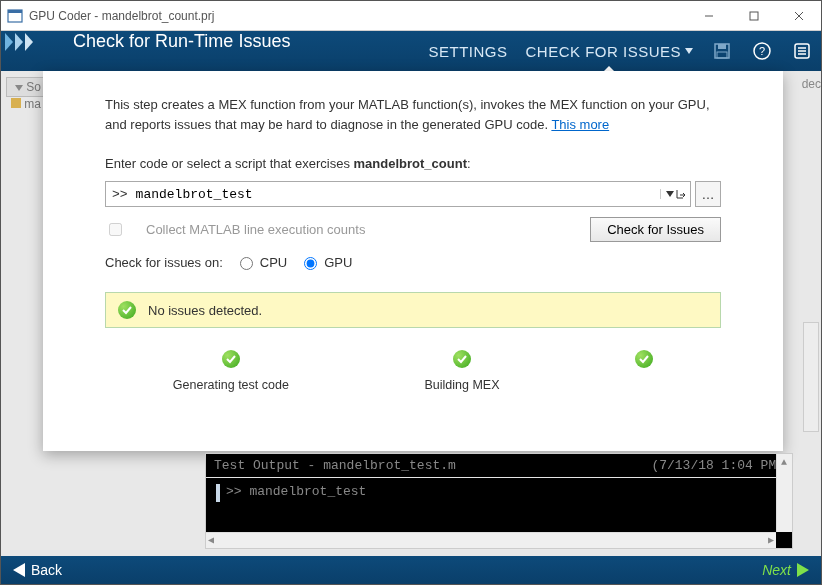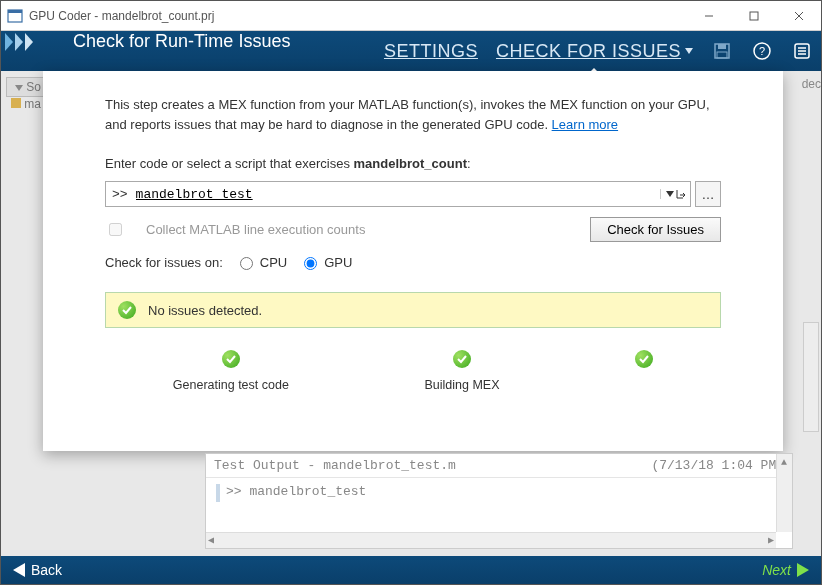--- a/index.html
+++ b/index.html
@@ -11,58 +11,58 @@
   .titlebar .icon { margin: 0 6px 0 6px; width: 16px; height: 16px; display:flex; align-items:center; justify-content:center; }
   .titlebar .title { color: #555; font-size: 12px; flex: 1; }
   .winbtns { display: flex; }
   .winbtn { width: 45px; height: 30px; display: flex; align-items: center; justify-content: center; color: #666; }
 
   
   .header { height: 40px; background: linear-gradient(#0d4a7a,#0a3f6a); display: flex; color: #fff; }
   .chevrons { display: flex; margin: 0 6px 0 2px; }
   .header-title { font-size: 18px; font-weight: 400; margin-left: 16px; flex: 1; }
   .hdr-right { display: flex; align-items: center; gap: 18px; margin-right: 8px; }
-  .hdr-link { color: #d8e8f5; font-size: 18px; letter-spacing: 0.5px; display:flex; align-items:center; gap:4px; position:relative; padding-bottom:4px; margin-bottom:-4px;text-decoration:underline;}
+  .hdr-link { color: #d8e8f5; font-size: 15px; letter-spacing: 0.5px; display:flex; align-items:center; gap:4px; position:relative; padding-bottom:4px; margin-bottom:-4px;}
   .hdr-link.active::after { content:""; position:absolute; bottom:-10px; left:50%; transform:translateX(-50%); width:0; height:0; border-left:8px solid transparent; border-right:8px solid transparent; border-bottom:8px solid #fff; }
   .hdr-icon { width: 22px; height: 22px; display:flex; align-items:center; justify-content:center; }
 
   
   .bgpane { position: absolute; top: 70px; left: 0; right: 0; bottom: 32px; background: #e8e8e8; }
   .bg-tab { position:absolute; top:6px; left:5px; padding:2px 8px; background:#ddd; border:1px solid #bbb; font-size:12px; color:#777;}
   .bg-item { position:absolute; top:26px; left:10px; font-size:12px; color:#777; }
   .bg-right { position:absolute; top:6px; right:0; font-size:12px; color:#888; }
   .bg-scroll { position:absolute; right:2px; top:300px; width:16px; height:20px; background:#d0d0d0; border:1px solid #aaa;}
   .bg-scroll2 { position:absolute; right:2px; bottom:120px; width:16px; height:110px; background:#ededed; border:1px solid #ccc;}
 
   
   .panel { position: absolute; top: 70px; left: 42px; width: 740px; height: 380px; background: #fff; box-shadow: 0 4px 14px rgba(0,0,0,0.3); padding: 24px 62px 10px 62px; }
   .desc { font-size: 13px; line-height: 1.5; }
   .desc a { color: #0066cc; text-decoration: underline; }
   .instr { margin-top: 22px; font-size: 13px; }
   .instr b { font-weight: 600; }
   .inputrow { margin-top: 10px; display: flex; align-items: stretch; gap: 4px; }
   .codebox { flex: 1; border: 1px solid #aaa; display: flex; align-items: center; height: 26px; background:#fff; }
   .prompt { padding: 0 6px; font-family: "Consolas","Courier New",monospace; color:#333; font-size:13px; }
-  .codeinput { border: none; flex: 1; font-family: "Consolas","Courier New",monospace; font-size: 13px; outline:none;text-decoration:underline; }
+  .codeinput { border: none; flex: 1; font-family: "Consolas","Courier New",monospace; font-size: 13px; outline:none; }
   .dropdowntog { width: 30px; border-left:1px solid #ccc; display:flex; align-items:center; justify-content:center; gap:2px;}
   .browsebtn { width: 26px; height:26px; border:1px solid #aaa; background:#f5f5f5; display:flex; align-items:center; justify-content:center; font-size:13px;}
   .optrow { margin-top: 10px; display:flex; align-items:center; justify-content:space-between; }
   .chk { display:flex; align-items:center; gap:21px; color:#999; }
   .chk input { accent-color:#999;}
   .btn { border:1px solid #999; background:linear-gradient(#fafafa,#e8e8e8); padding:4px 16px; font-size:13px; }
   .radios { margin-top: 12px; display:flex; align-items:center; gap:6px; font-size:13px;}
   .radios label { display:flex; align-items:center; gap:4px; margin-left:6px;}
   .status { margin-top: 22px; height: 36px; background: #fef9c3; border:1px solid #b8d8ac; display:flex; align-items:center; gap:12px; padding:0 12px;}
   .check-circle { width:18px; height:18px; border-radius:50%; background:radial-gradient(circle at 30% 30%, #9fe060, #3ca81e); display:flex; align-items:center; justify-content:center;}
   .check-circle svg { width:10px; height:10px; }
   .steps { margin-top: 22px; display:flex; justify-content:space-around; text-align:center; }
   .step { display:flex; flex-direction:column; align-items:center; gap:10px; font-size:12.5px;}
 
   
-  .console { position:absolute; left:204px; right:28px; top:452px; height:96px; background:#ffffff; border:1px solid #ccc; font-family:"Consolas","Courier New",monospace; font-size:13px; color:#888;}
+  .console { position:absolute; left:204px; right:28px; top:452px; height:96px; background:#000000; border:1px solid #ccc; font-family:"Consolas","Courier New",monospace; font-size:13px; color:#888;}
   .console-hdr { padding:4px 8px; border-bottom:1px solid #e5e5e5; display:flex; justify-content:space-between; font-family:"Consolas","Courier New",monospace;}
   .console-body { padding:6px 10px; display:flex; align-items:flex-start; gap:6px;}
   .console-bar { width:4px; height:18px; background:#c8d8e8;}
   .console-scroll { position:absolute; right:0; top:0; bottom:16px; width:16px; background:#efefef; border-left:1px solid #ddd;}
   .console-scroll-u { position:absolute; top:0; right:0; width:16px; height:16px; display:flex; align-items:center; justify-content:center; color:#888; font-size:10px;}
   .console-hscroll { position:absolute; left:0; right:16px; bottom:0; height:16px; background:#efefef; border-top:1px solid #ddd;}
 
   
   .footer { position:absolute; bottom:0; left:0; right:0; height:28px; background:linear-gradient(#0d4a7a,#0a3f6a); display:flex; align-items:center; justify-content:space-between; color:#fff; padding:0 12px;gap:24px;}
   .navbtn { display:flex; align-items:center; gap:6px; font-size:14px;}
@@ -153,21 +153,21 @@
       </svg>
     <span>ma</span>
   </div>
   <div class="bg-right">dec</div>
   <div class="bg-scroll"></div>
   <div class="bg-scroll2"></div>
 </div>
 
 <div class="panel">
   <div class="desc">
-    <span>This step creates a MEX function from your MATLAB function(s), invokes the MEX function on your GPU, and reports issues that may be hard to diagnose in the generated GPU code. </span><a href="#">Learn more</a>
+    <span>This step creates a MEX function from your MATLAB function(s), invokes the MEX function on your GPU, and reports issues that may be hard to diagnose in the generated GPU code. </span><a href="#">This more</a>
   </div>
   <div class="instr">
     <span>Enter code or select a script that exercises </span><b>mandelbrot_count</b>:
   </div>
   <div class="inputrow">
     <div class="codebox">
       <span class="prompt">&gt;&gt;</span>
       <input class="codeinput" type="text" value="mandelbrot_test" style="">
       <div class="dropdowntog">
         <svg width="8" height="6">

